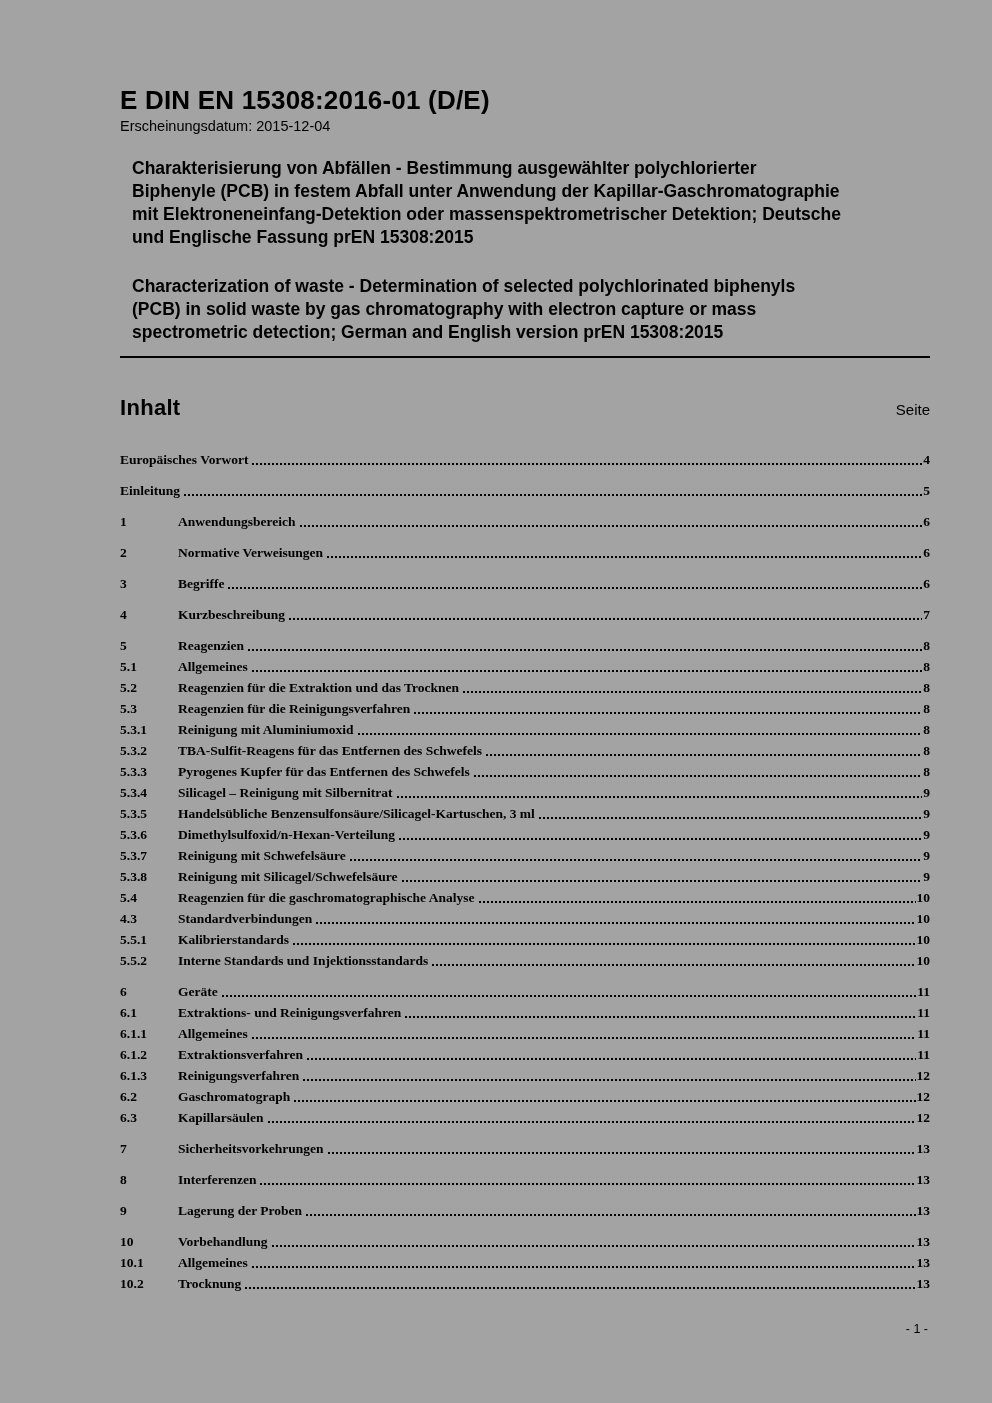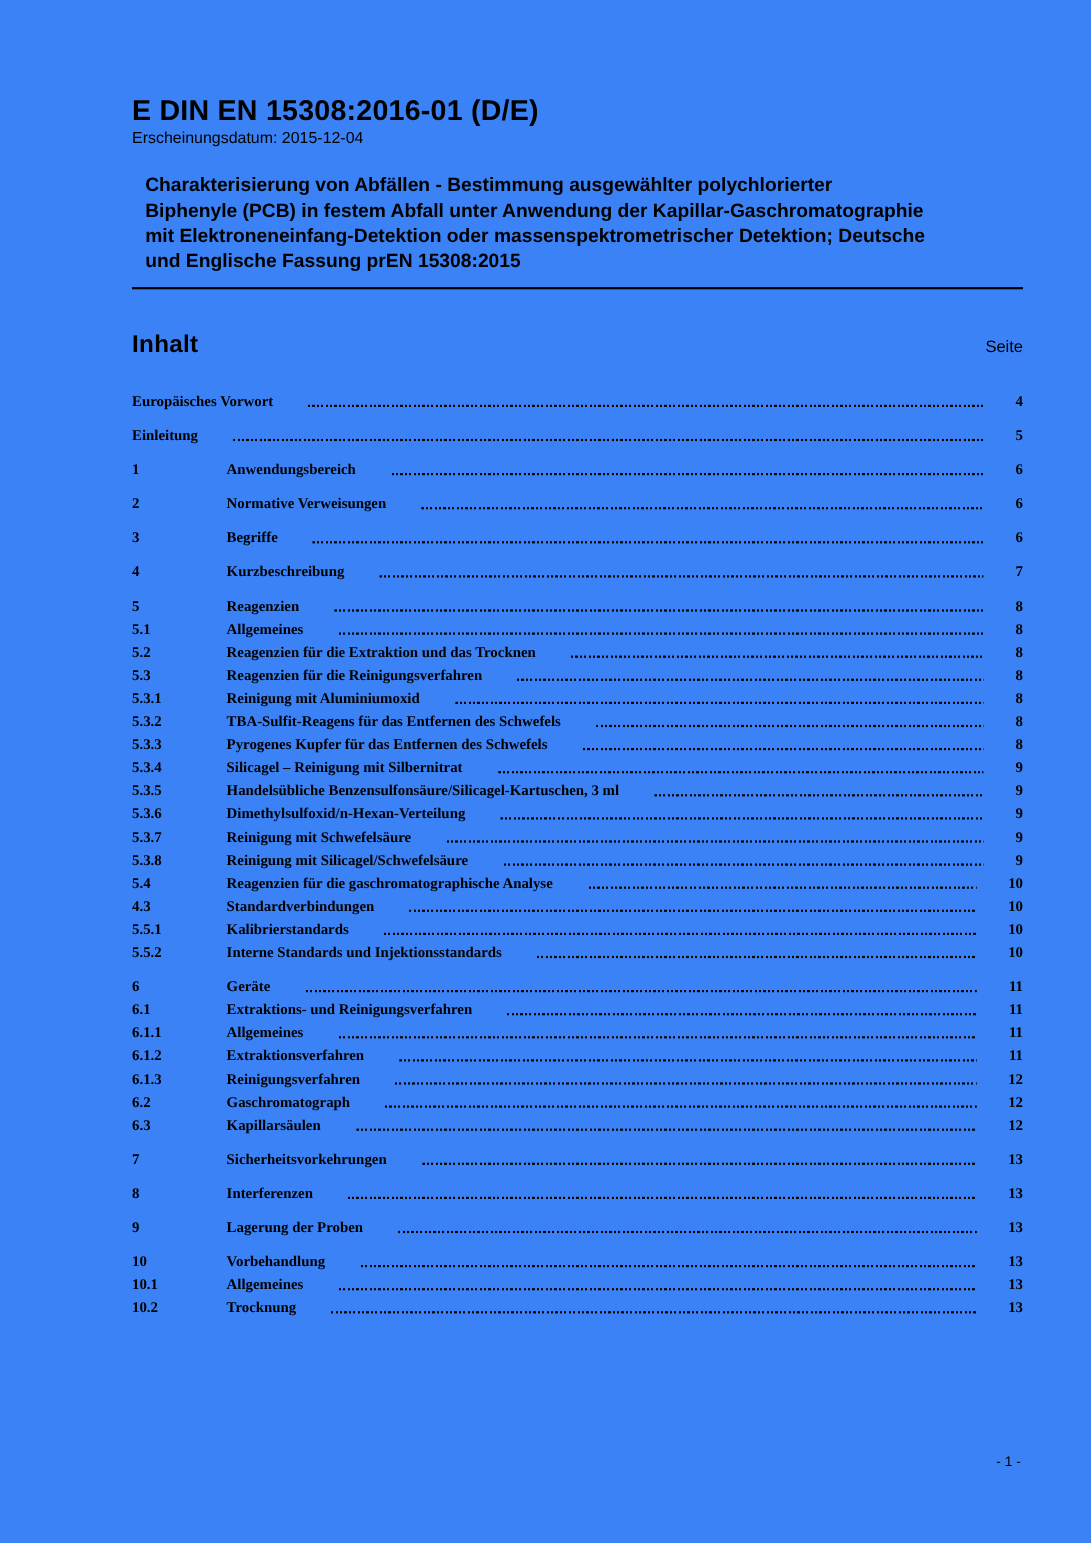--- a/index.html
+++ b/index.html
@@ -7,21 +7,21 @@
   body {
     width: 992px; height: 1403px;
     color: #000;
     font-family: "Liberation Sans", sans-serif;
     position: relative;
     overflow: hidden;
   }
   .page {
     position: relative;
     width: 992px; height: 1403px;
-    background: #3b82f6;
+    background: #a3a3a3;
   }
   .content {
     padding: 86px 62px 0 120px; 
   }
   .doc-number {
     margin: 0;
     font-size: 26px;
     font-weight: bold;
     line-height: 1.12;
     letter-spacing: 0.2px;
@@ -66,21 +66,20 @@
     margin-top: 26px;
     font-family: "Liberation Serif", serif;
     font-weight: bold;
     font-size: 13.5px;
   }
   .toc-row {
     display: flex;
     align-items: flex-end;
     height: 21px;
     line-height: 17px;
-    gap: 28px;
   }
   .toc-row.gap { margin-top: 10px; }
   .toc-num {
     flex: none;
     width: 58px;
   }
   .toc-num:empty { display: none; }
   .toc-title {
     flex: none;
     white-space: nowrap;
@@ -114,20 +113,23 @@
     <header>
       <h1 class="doc-number">E DIN EN 15308:2016-01 (D/E)</h1>
       <div class="pub-date">Erscheinungsdatum: 2015-12-04</div>
     </header>
 
     <p class="doc-title title-de">Charakterisierung von Abfällen - Bestimmung ausgewählter polychlorierter
 Biphenyle (PCB) in festem Abfall unter Anwendung der Kapillar-Gaschromatographie
 mit Elektroneneinfang-Detektion oder massenspektrometrischer Detektion; Deutsche
 und Englische Fassung prEN 15308:2015</p>
 
+    <p class="doc-title title-en">Characterization of waste - Determination of selected polychlorinated biphenyls
+(PCB) in solid waste by gas chromatography with electron capture or mass
+spectrometric detection; German and English version prEN 15308:2015</p>
 
     <hr class="rule">
 
     <div class="toc-head">
       <h2 class="toc-heading">Inhalt</h2>
       <span class="toc-page-label">Seite</span>
     </div>
 
     <div class="toc-list" id="toc-list">
         <div class="toc-row">

